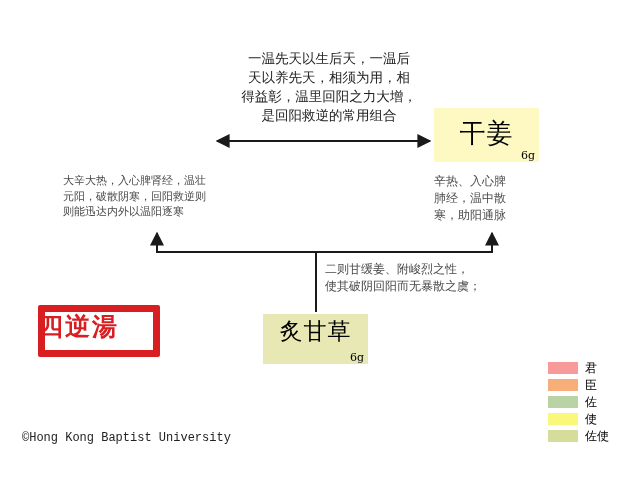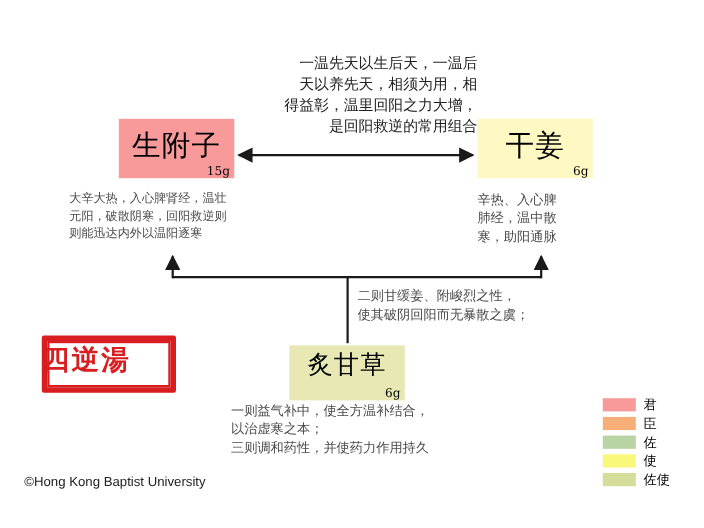--- a/index.html
+++ b/index.html
@@ -85,21 +85,21 @@
     white-space: pre-line;
   }
 
   #top-note {
     left: 224px;
     top: 49px;
     width: 210px;
     font-size: 13.5px;
     line-height: 1.42;
     color: #222222;
-    text-align: right;
+    text-align: center;
   }
 
   #left-desc {
     left: 63px;
     top: 173px;
     width: 200px;
     font-size: 11px;
     line-height: 1.42;
     color: #4a4a4a;
   }
@@ -205,21 +205,21 @@
     color: #000000;
     line-height: 1;
     white-space: nowrap;
   }
 
   
   #copyright {
     position: absolute;
     left: 22px;
     top: 431px;
-    font-family: Liberation Sans, sans-serif;
+    font-family: Liberation Mono, monospace;
     font-size: 12px;
     color: #222222;
     white-space: nowrap;
   }
 </style>
 </head>
 <body>
 
 <div id="stage">
 
@@ -245,24 +245,20 @@
     <line x1="157" y1="253" x2="157" y2="233" stroke="#1a1a1a" stroke-width="2" marker-end="url(#arrow-up)"></line>
 
     <line x1="492" y1="253" x2="492" y2="233" stroke="#1a1a1a" stroke-width="2" marker-end="url(#arrow-up)"></line>
   </svg>
 
   <div class="cn-text" id="top-note">一温先天以生后天，一温后
 天以养先天，相须为用，相
 得益彰，温里回阳之力大增，
 是回阳救逆的常用组合</div>
 
-  <div class="herb-box" id="box-fuzi" style="background: rgb(248, 154, 154);">
-    <div class="herb-name">生附子</div>
-    <div class="herb-dose">15g</div>
-  </div>
 
   <div class="herb-box" id="box-ganjiang" style="background: #fef9c3;">
     <div class="herb-name">干姜</div>
     <div class="herb-dose">6g</div>
   </div>
 
   <div class="herb-box" id="box-gancao" style="background: rgb(232, 232, 181);">
     <div class="herb-name">炙甘草</div>
     <div class="herb-dose">6g</div>
   </div>
@@ -271,23 +267,20 @@
 元阳，破散阴寒，回阳救逆则
 则能迅达内外以温阳逐寒</div>
 
   <div class="cn-text" id="mid-note">二则甘缓姜、附峻烈之性，
 使其破阴回阳而无暴散之虞；</div>
 
   <div class="cn-text" id="right-desc">辛热、入心脾
 肺经，温中散
 寒，助阳通脉</div>
 
-  <div class="cn-text" id="bottom-note">一则益气补中，使全方温补结合，
-以治虚寒之本；
-三则调和药性，并使药力作用持久</div>
 
   <div id="seal">
     <div id="seal-outer" style="border-color: rgb(216, 30, 32);"></div>
     <div id="seal-inner" style="border-color: rgb(216, 30, 32);"></div>
     <div id="seal-text" style="color: rgb(216, 30, 32);">四逆湯</div>
   </div>
 
   <div id="legend">
     <div class="legend-row">
       <span class="legend-swatch" id="sw-0" style="background: rgb(248, 154, 154);"></span>

